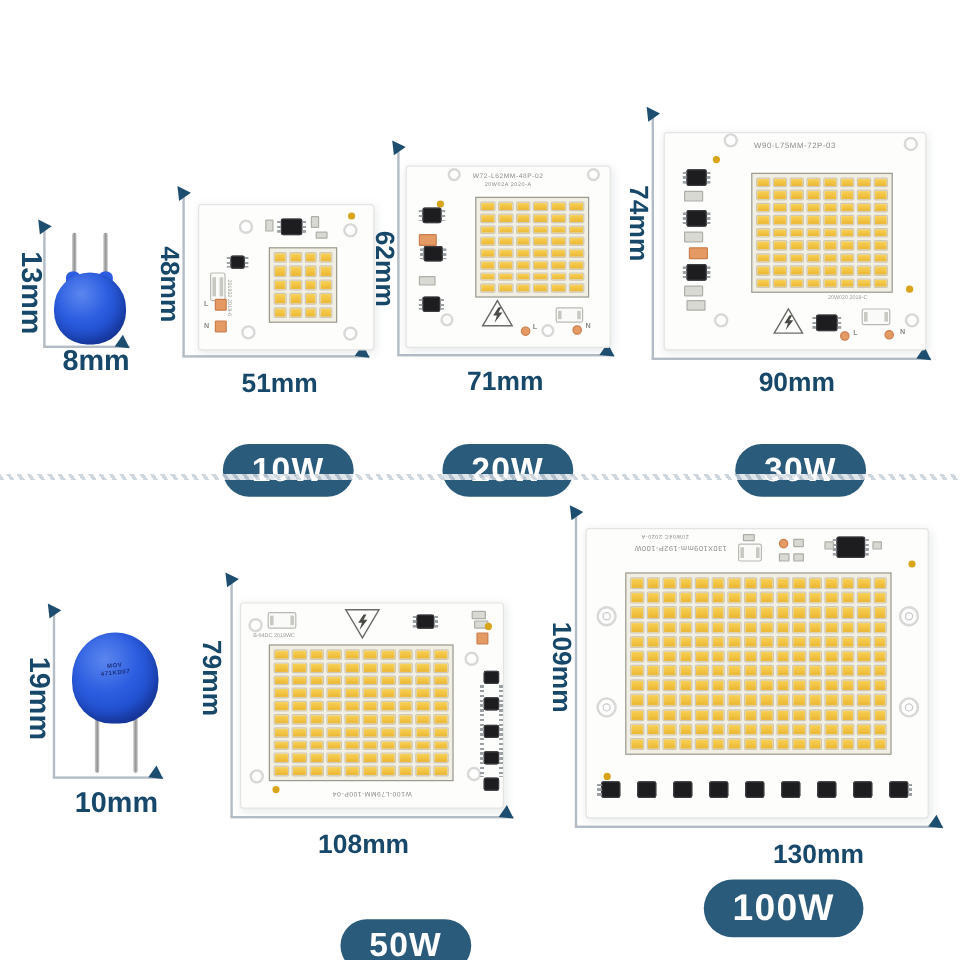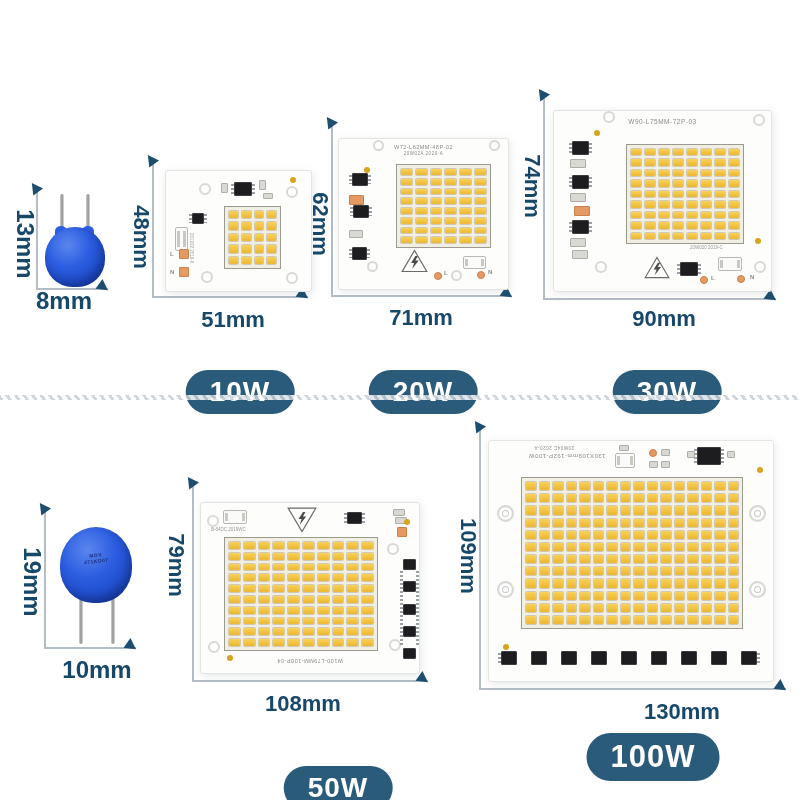--- a/index.html
+++ b/index.html
@@ -75,21 +75,21 @@
 <body>
 
 <div class="canvas">
 
   <div>
     <div class="dim-line v" style="left:36px;top:192px;height:98px"></div>
     <div class="arr up" style="left:29px;top:182px"></div>
     <div class="dim-line h" style="left:36px;top:288px;width:72px"></div>
     <div class="arr right" style="left:98px;top:281px"></div>
     <div class="dim-label big rot" style="left:25px;top:244px">13mm</div>
-    <div class="dim-label big" style="left:64px;top:301px">8mm</div>
+    <div class="dim-label big" style="left:80px;top:301px">8mm</div>
     <div class="lead" style="left:60px;top:194px;height:42px"></div>
     <div class="lead" style="left:86px;top:194px;height:42px"></div>
     <div class="varistor-ear" style="left:55px;top:226px"></div>
     <div class="varistor-ear" style="left:82px;top:226px"></div>
     <div class="varistor-body" style="left:45px;top:227px;width:60px;height:60px"></div>
   </div>
 
   <div>
     <div class="dim-line v" style="left:152px;top:164px;height:133px"></div>
     <div class="arr up" style="left:145px;top:154px"></div>

